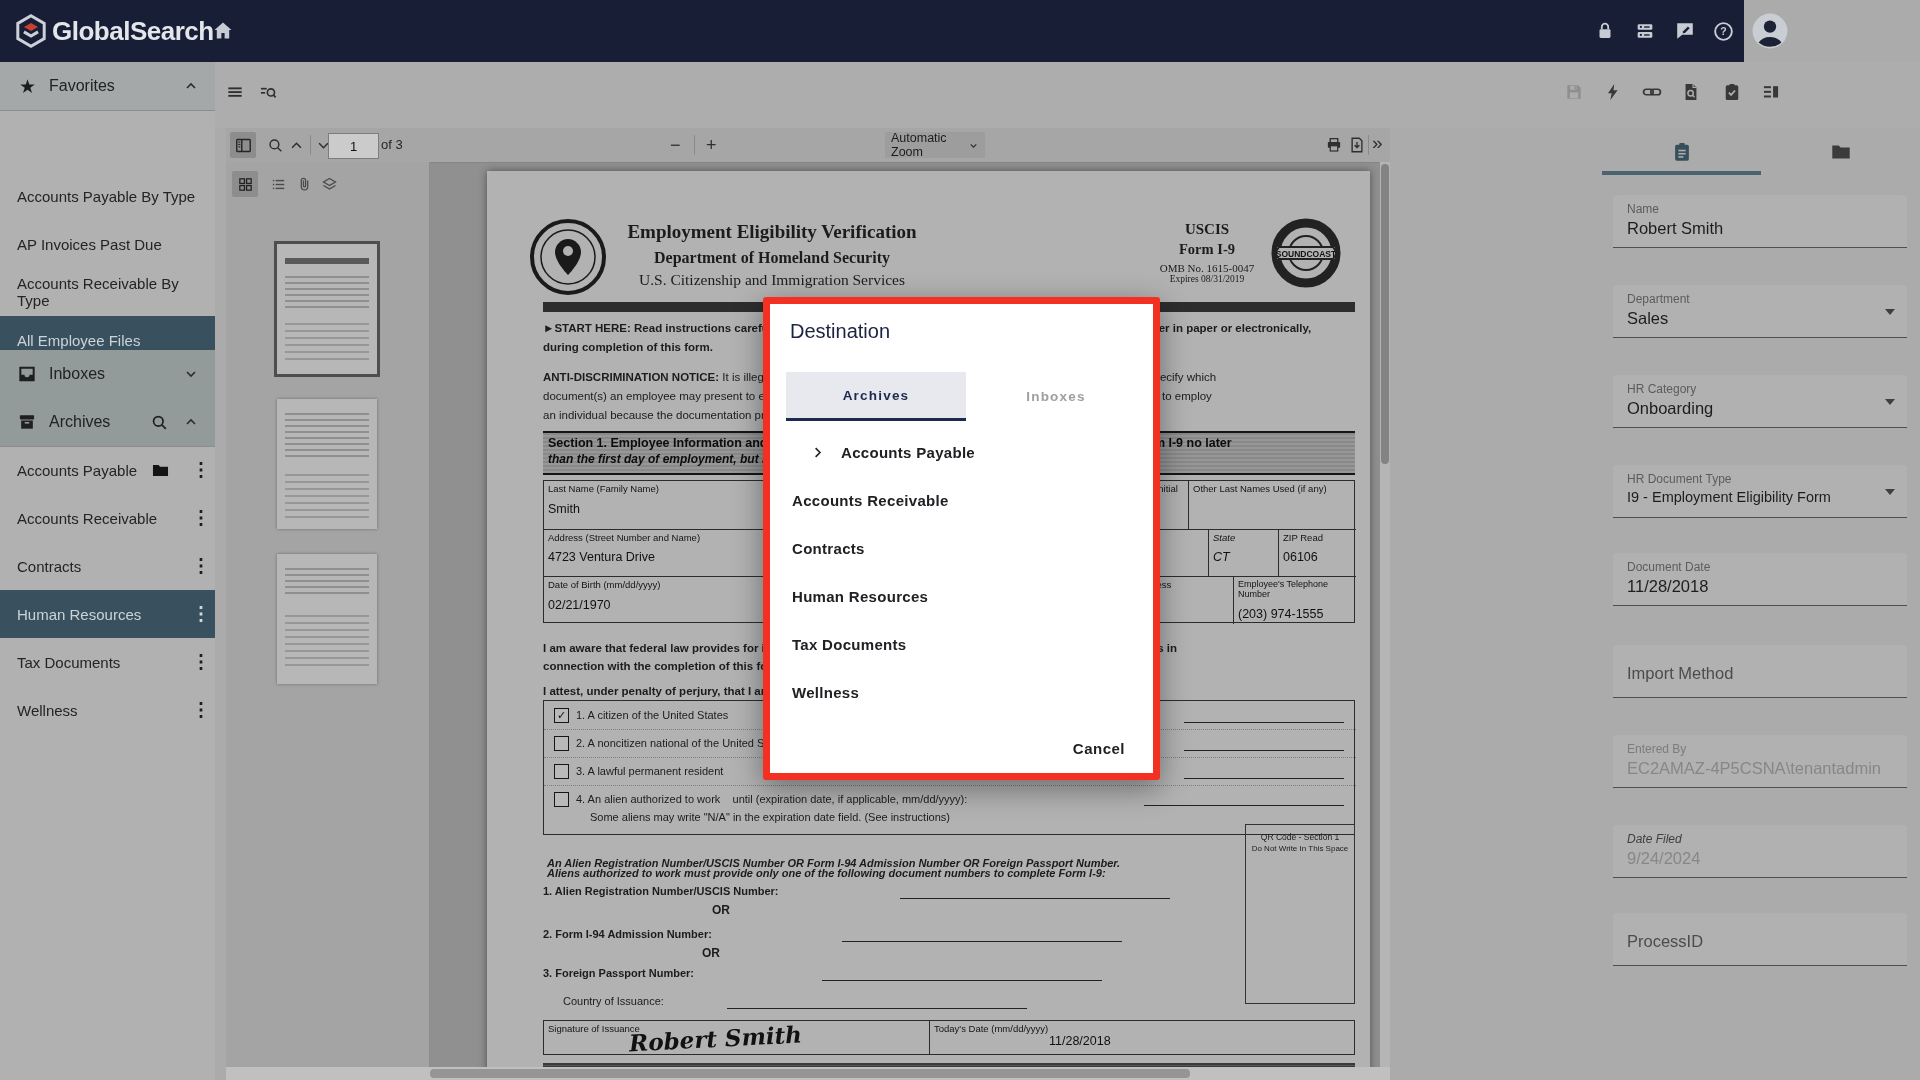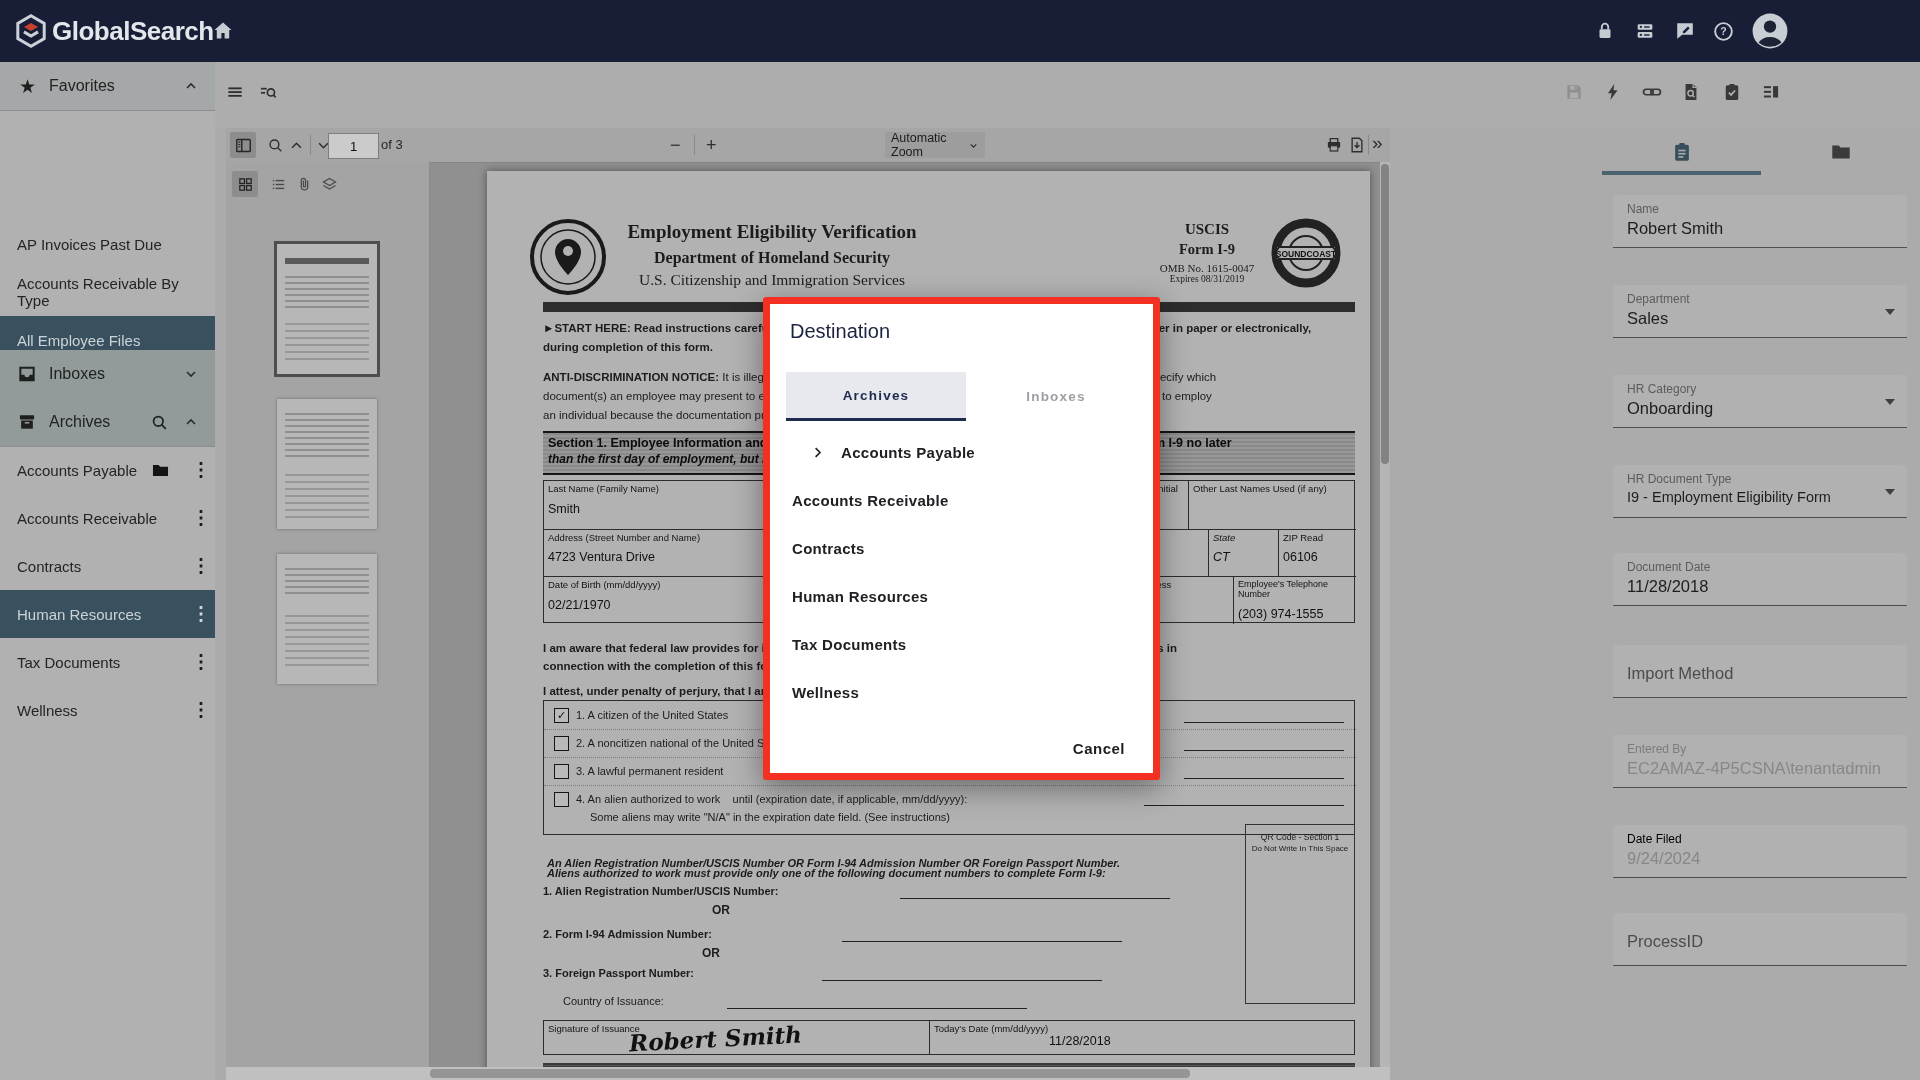--- a/index.html
+++ b/index.html
@@ -1,21 +1,21 @@
 <!DOCTYPE html>
 <html><head>
 <meta charset="utf-8">
 <style>
   html,body{margin:0;padding:0;background:#6f6f6f;}
   #screen{position:relative;width:1920px;height:1080px;overflow:hidden;background:#ababab;
           font-family:"Liberation Sans",sans-serif;-webkit-font-smoothing:antialiased;}
   .abs{position:absolute;}
   svg{display:block;}
   
-  .appbar{position:absolute;left:0;top:0;width:1920px;height:62px;background:#181e36;display:flex;align-items:center;}
+  .appbar{position:absolute;left:0;top:0;width:1744px;height:62px;background:#181e36;display:flex;align-items:center;}
   .brand{color:#e3e6eb;font-size:26px;font-weight:700;letter-spacing:-0.5px;margin-left:8px;}
   .appbar .iconbtn{color:#c7ccd3;}
   .iconbtn{display:flex;align-items:center;justify-content:center;width:34px;height:34px;border:none;background:transparent;padding:0;cursor:pointer;}
   
   .sidebar{position:absolute;left:0;top:62px;width:215px;height:1018px;background:#b1b1b1;}
   .side-head{position:absolute;left:0;width:215px;height:48px;display:flex;align-items:center;
              font-size:16px;color:#222;border-bottom:1px solid #8d8d8d;}
   .side-head .hlabel{flex:1;}
   .side-item{position:absolute;left:0;width:215px;height:48px;display:flex;align-items:center;
              padding-left:17px;box-sizing:border-box;font-size:15px;color:#242424;cursor:pointer;}
@@ -160,20 +160,23 @@
   <nav class="sidebar">
     <div class="side-head" style="top:0;background:#a5a8a8;">
       <span style="width:18px;margin:0 12px 0 19px;font-size:19px;color:#1d1d1d;">★</span>
       <span class="hlabel">Favorites</span>
       <span style="margin-right:16px;">
         <svg width="16" height="16" viewBox="0 0 24 24">
             <path d="M6 15l6-6 6 6" fill="none" stroke="#2c2c2c" stroke-width="2.4"></path>
           </svg>
         </span>
     </div>
+    <div class="side-item" style="top:110px;">
+        <span>Accounts Payable By Type</span>
+      </div>
     <div class="side-item" style="top:158px;">
         <span>AP Invoices Past Due</span>
       </div>
     <div class="side-item" style="top:206px;">
         <span>Accounts Receivable By Type</span>
       </div>
     <div class="side-item sel" style="top:254px;">
         <span>All Employee Files</span>
       </div>
     <div class="side-item" style="top:302px;">
@@ -614,21 +617,21 @@
       <div class="f-value">11/28/2018</div>
     </div>
     <div class="field" style="top:517px;">
       <div class="f-solo">Import Method</div>
     </div>
     <div class="field" style="top:607px;">
       <div class="f-label" style="color:#7c7c7c;">Entered By</div>
       <div class="f-value dim">EC2AMAZ-4P5CSNA\tenantadmin</div>
     </div>
     <div class="field" style="top:697px;">
-      <div class="f-label" style="color:#000000;">Date Filed</div>
+      <div class="f-label" style="color:#404040;font-style:italic;">Date Filed</div>
       <div class="f-value dim">9/24/2024</div>
     </div>
     <div class="field" style="top:785px;">
       <div class="f-solo">ProcessID</div>
     </div>
   </aside>
 
   <div class="modal">
     <div class="m-title">Destination</div>
     <div class="m-tab active">

